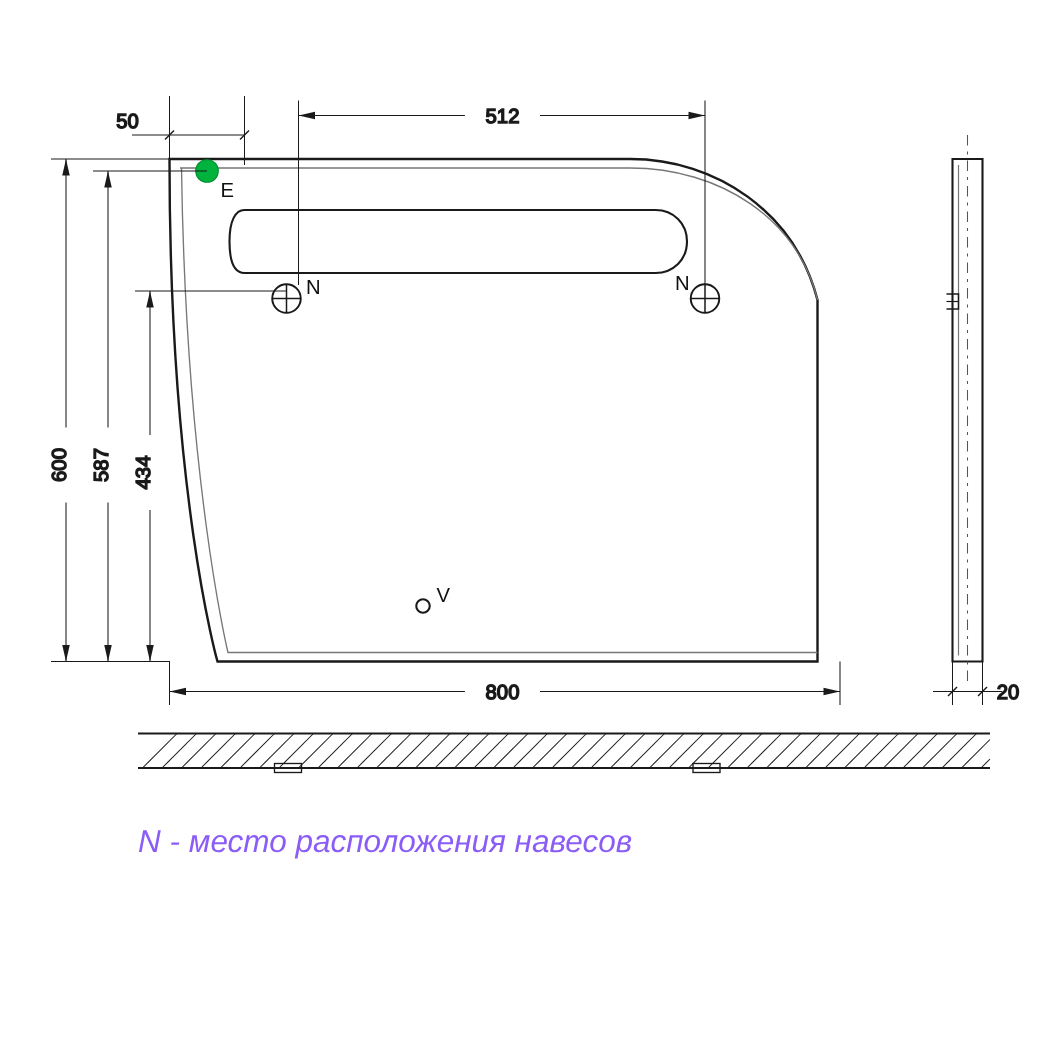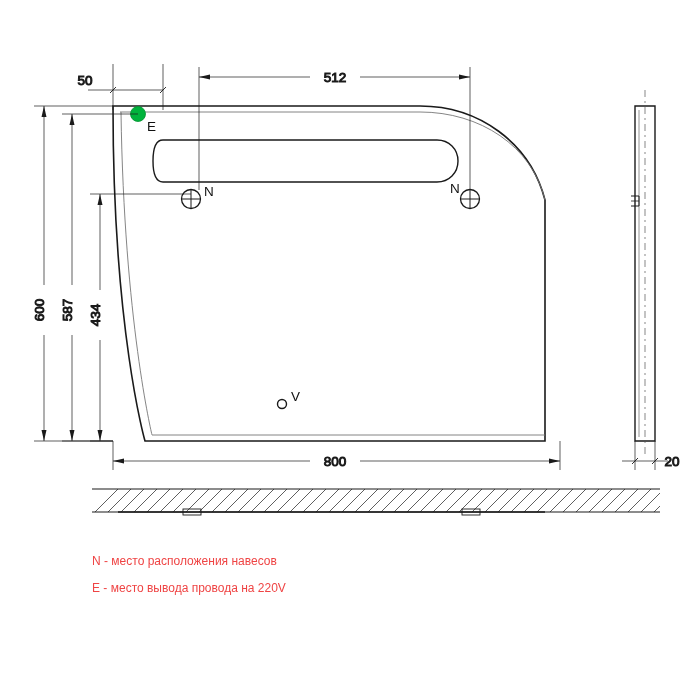--- a/index.html
+++ b/index.html
@@ -26,24 +26,25 @@
     width: 700px;
     height: 700px;
   }
   .legend {
     position: absolute;
     left: 92px;
     top: 548px;
     width: 560px;
   }
   .legend-row {
-    font-size: 12px;
+    font-size: 21px;
     line-height: 27px;
     white-space: nowrap;
-    color: #ef4444;
+    color: #8b5cf6;
+    font-style: italic;
   }
   .legend-key {
     display: inline-block;
   }
   text {
     font-family: "Liberation Sans", sans-serif;
     fill: #111;
   }
   .dim-text { font-size: 13.5px; }
   .lbl-text { font-size: 13.5px; }
@@ -226,20 +227,15 @@
       </g>
     </g>
   </svg>
 
   <div class="legend">
     <div class="legend-row">
       <span class="legend-key">N</span>
       <span>-</span>
       <span>место расположения навесов</span>
     </div>
-    <div class="legend-row">
-      <span class="legend-key">E</span>
-      <span>-</span>
-      <span>место вывода провода на 220V</span>
-    </div>
   </div>
 
 </div>
 
 </body></html>

